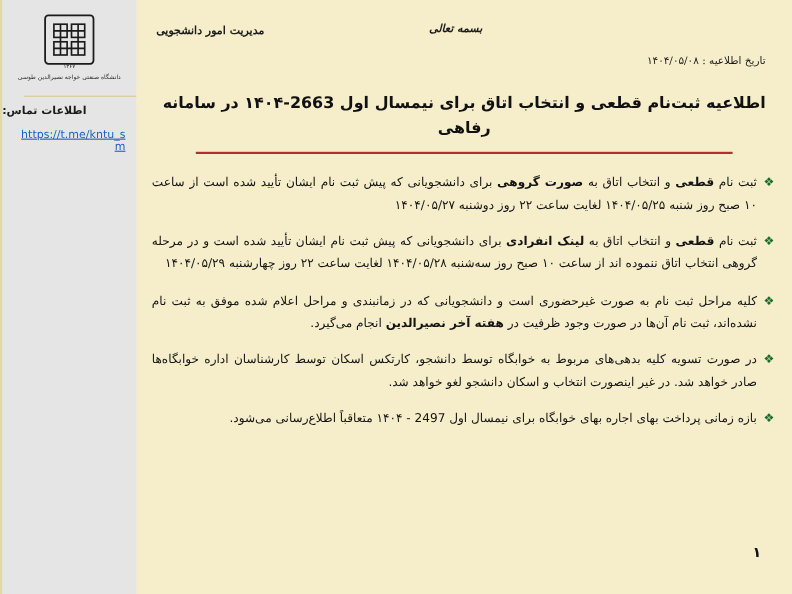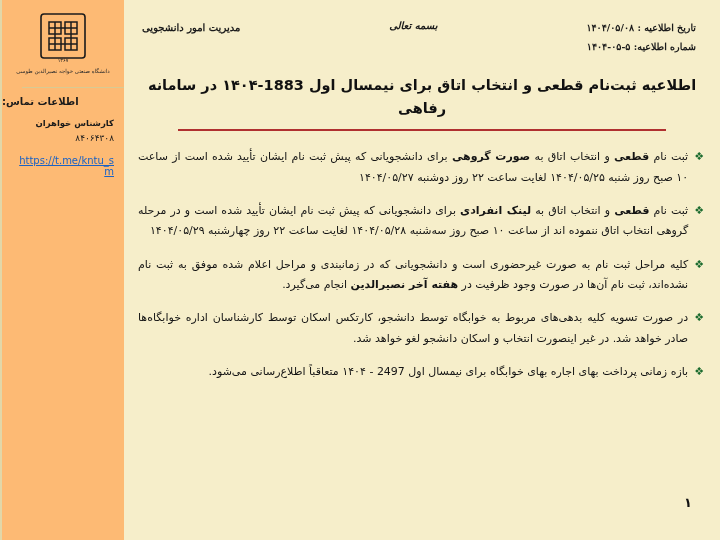--- a/index.html
+++ b/index.html
@@ -9,21 +9,21 @@
     font-family:"DejaVu Sans","Liberation Sans",sans-serif;
   }
   .page{
     position:relative;width:720px;height:540px;
     background:#f6eeca;
     display:flex;flex-direction:row;
   }
   
   .sidebar{
     width:124px;flex:0 0 124px;
-    background:#fdba74;
+    background:#e5e5e5;
     border-left:2px solid #e2d7a8;
     display:flex;flex-direction:column;
     align-items:flex-start;
     padding-top:8px;
     box-sizing:border-box;
   }
   .logo-wrap{
     width:100%;display:flex;flex-direction:column;align-items:center;
     padding:4px 0 6px 0;
   }
@@ -61,21 +61,22 @@
     flex:1 1 auto;position:relative;
     padding:0;box-sizing:border-box;
   }
   .header{
     display:flex;flex-direction:row;justify-content:space-between;
     align-items:flex-start;
     padding:18px 24px 4px 18px;
   }
   .hdr-right{
     text-align:right;font-size:9.5px;line-height:2.0;color:#1b1b1b;
-    font-weight:bold;
+    font-weight:normal;
+    margin-top:28px;
   }
   .hdr-center{
     text-align:center;font-size:10px;color:#1b1b1b;font-weight:bold;
     margin-top:2px;
     font-style:italic;
   }
   .hdr-left{
     text-align:left;font-size:10px;color:#1b1b1b;font-weight:bold;
     margin-top:4px;
   }
@@ -117,28 +118,27 @@
 </head>
 <body>
 
 <div class="page">
 
   <div class="main">
 
     <div class="header">
       <div class="hdr-right nastaliq">
         <div>تاریخ اطلاعیه : ۱۴۰۴/۰۵/۰۸</div>
-        <div>شماره اطلاعیه: ۵-۰۵-۱۴۰۴</div>
       </div>
       <div class="hdr-center nastaliq">بسمه تعالی</div>
       <div class="hdr-left nastaliq">مدیریت امور دانشجویی</div>
     </div>
 
     <div class="title-band">
-      <div class="doc-title">اطلاعیه ثبت‌نام قطعی و انتخاب اتاق برای نیمسال اول 1883-۱۴۰۴ در سامانه رفاهی</div>
+      <div class="doc-title">اطلاعیه ثبت‌نام قطعی و انتخاب اتاق برای نیمسال اول 2663-۱۴۰۴ در سامانه رفاهی</div>
       <div class="title-rule"></div>
     </div>
 
     <ul class="body-list">
       <li class="item">
         <span class="bullet">❖</span>
         <span class="item-text">ثبت نام <b>قطعی</b> و انتخاب اتاق به <b>صورت گروهی</b> برای دانشجویانی که پیش ثبت نام ایشان تأیید شده است از ساعت ۱۰ صبح روز شنبه ۱۴۰۴/۰۵/۲۵ لغایت ساعت ۲۲ روز دوشنبه ۱۴۰۴/۰۵/۲۷</span>
       </li>
       <li class="item">
         <span class="bullet">❖</span>
@@ -178,24 +178,20 @@
         </svg>
       </div>
       <div class="logo-caption">دانشگاه صنعتی خواجه نصیرالدین طوسی</div>
     </div>
 
     <div class="sb-divider"></div>
 
     <div class="sb-title">اطلاعات تماس:</div>
 
 
-    <div class="sb-block">
-      <div class="sb-label">کارشناس خواهران</div>
-      <div class="sb-value">۸۴۰۶۴۳۰۸</div>
-    </div>
 
 
     <div class="sb-block">
       <a class="sb-link" href="#">https://t.me/kntu_sm</a>
     </div>
 
   </div>
 </div>
 
 </body></html>

